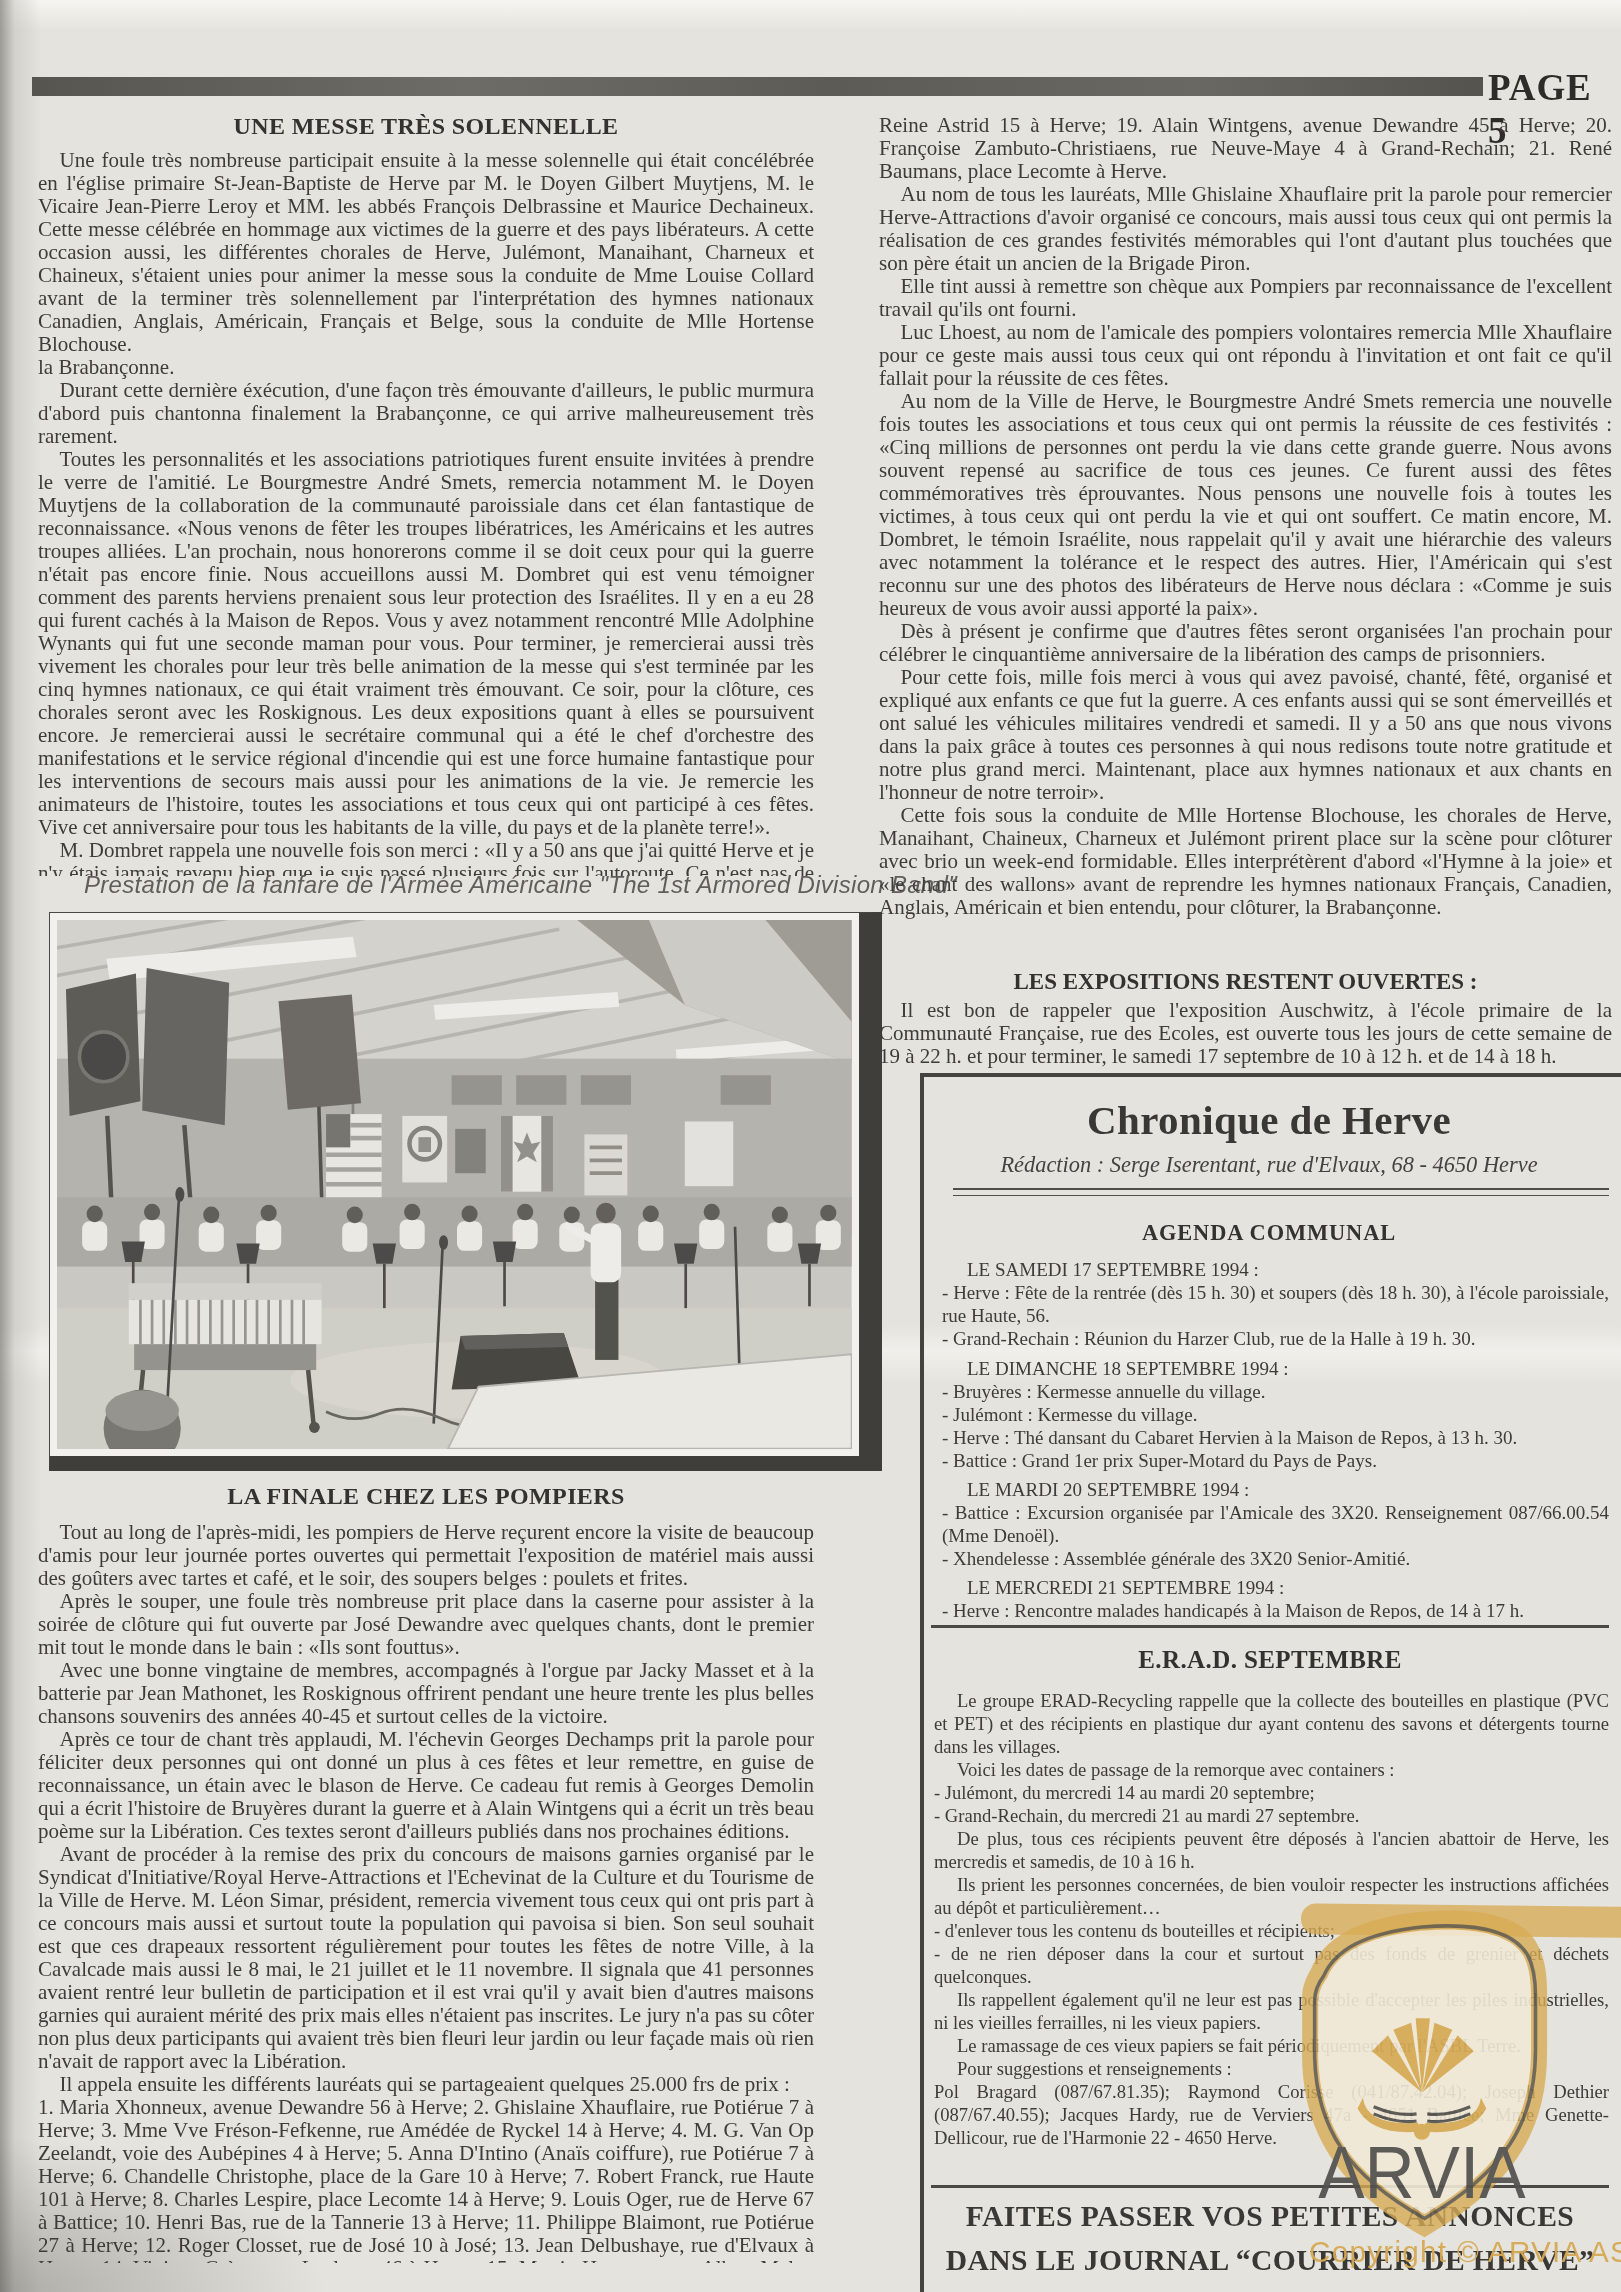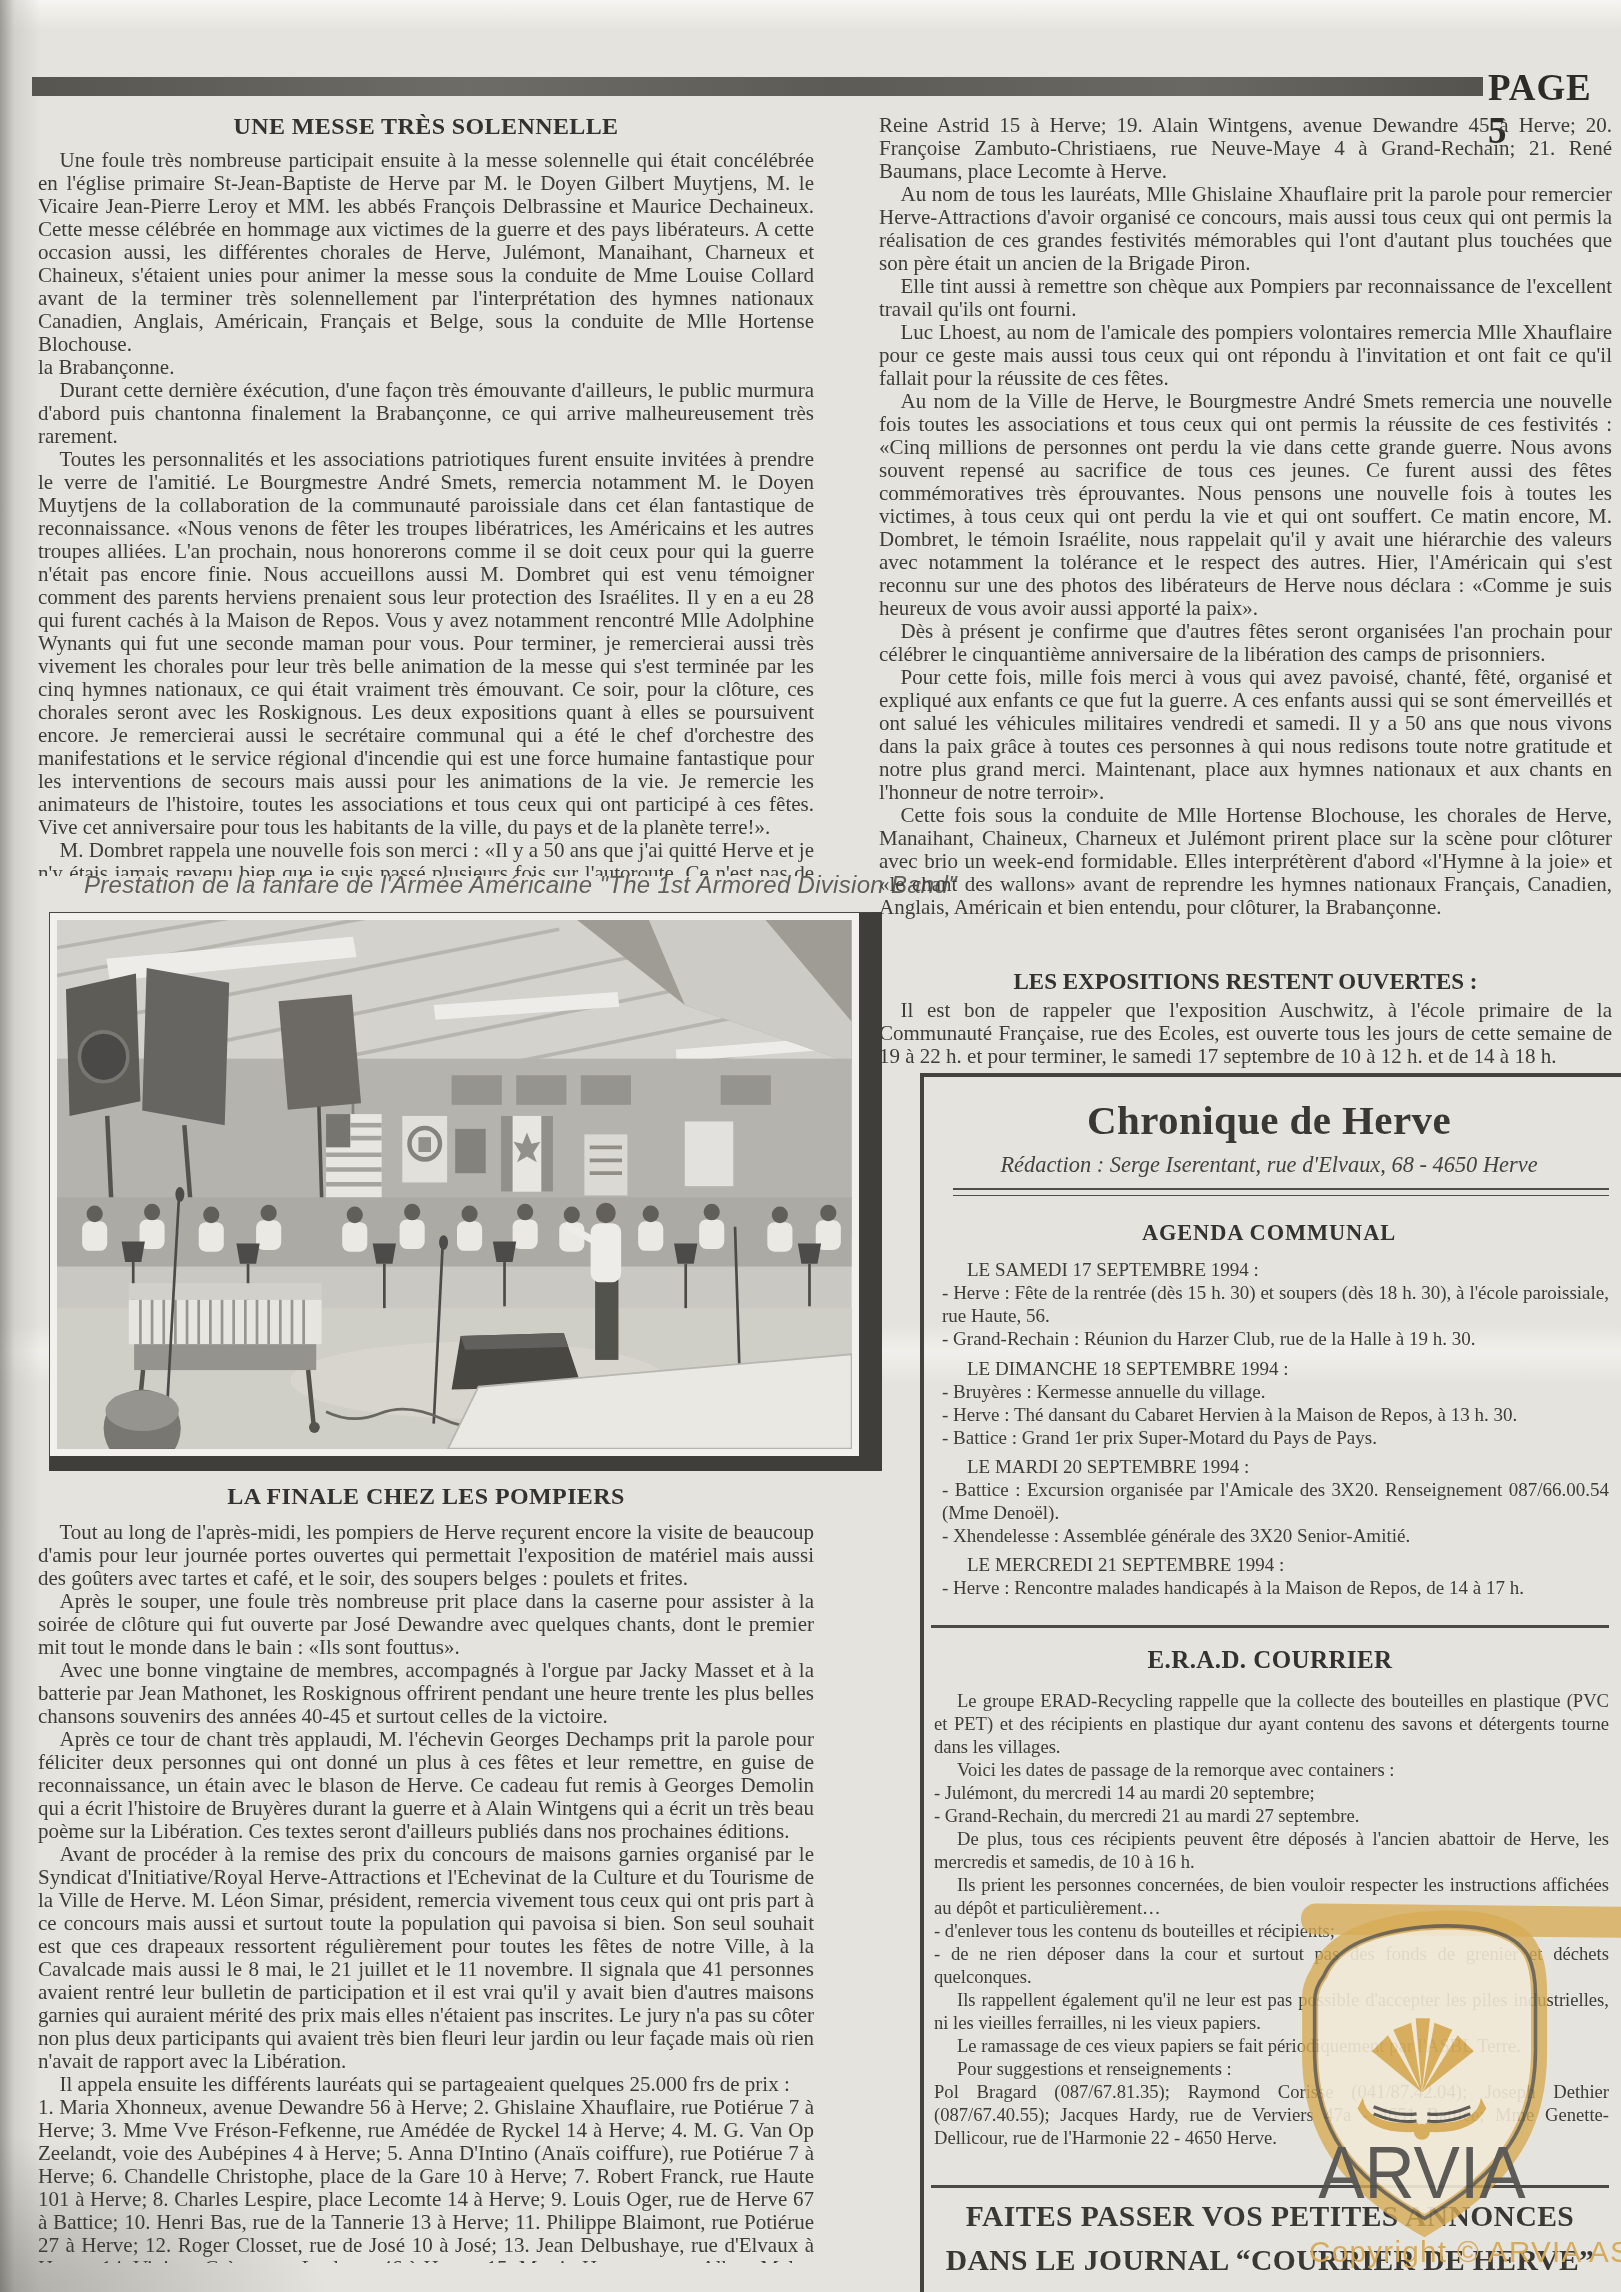--- a/index.html
+++ b/index.html
@@ -300,31 +300,32 @@
   <div class="abs chron-sub" style="left:931px;top:1152px;width:676px;">Rédaction : Serge Iserentant, rue d'Elvaux, 68 - 4650 Herve</div>
   <div class="abs dbl-rule" style="left:953px;top:1188px;width:656px;"></div>
 
   <div class="abs agenda-title" style="left:931px;top:1220px;width:676px;">AGENDA COMMUNAL</div>
   <div class="abs agenda clip" style="left:942px;top:1252px;width:667px;max-height:367px;">
     <div class="ag-date">LE SAMEDI 17 SEPTEMBRE 1994 :</div>
     <div class="ag-item">- Herve : Fête de la rentrée (dès 15 h. 30) et soupers (dès 18 h. 30), à l'école paroissiale, rue Haute, 56.</div>
     <div class="ag-item">- Grand-Rechain : Réunion du Harzer Club, rue de la Halle à 19 h. 30.</div>
     <div class="ag-date">LE DIMANCHE 18 SEPTEMBRE 1994 :</div>
     <div class="ag-item">- Bruyères : Kermesse annuelle du village.</div>
+    <div class="ag-item">- Julémont : Kermesse du village.</div>
     <div class="ag-item">- Herve : Thé dansant du Cabaret Hervien à la Maison de Repos, à 13 h. 30.</div>
     <div class="ag-item">- Battice : Grand 1er prix Super-Motard du Pays de Pays.</div>
     <div class="ag-date">LE MARDI 20 SEPTEMBRE 1994 :</div>
     <div class="ag-item">- Battice : Excursion organisée par l'Amicale des 3X20. Renseignement 087/66.00.54 (Mme Denoël).</div>
     <div class="ag-item">- Xhendelesse : Assemblée générale des 3X20 Senior-Amitié.</div>
     <div class="ag-date">LE MERCREDI 21 SEPTEMBRE 1994 :</div>
     <div class="ag-item">- Herve : Rencontre malades handicapés à la Maison de Repos, de 14 à 17 h.</div>
   </div>
 
   <div class="abs rule" style="left:931px;top:1625px;width:678px;"></div>
-  <div class="abs erad-title" style="left:931px;top:1646px;width:678px;">E.R.A.D. COURRIER</div>
+  <div class="abs erad-title" style="left:931px;top:1646px;width:678px;">E.R.A.D. SEPTEMBRE</div>
   <div class="abs erad clip" style="left:934px;top:1689px;width:675px;max-height:489px;">
     <p>Le groupe ERAD-Recycling rappelle que la collecte des bouteilles en plastique (PVC et PET) et des récipients en plastique dur ayant contenu des savons et détergents tourne dans les villages.</p>
     <p>Voici les dates de passage de la remorque avec containers :</p>
     <p class="noindent">- Julémont, du mercredi 14 au mardi 20 septembre;</p>
     <p class="noindent">- Grand-Rechain, du mercredi 21 au mardi 27 septembre.</p>
     <p>De plus, tous ces récipients peuvent être déposés à l'ancien abattoir de Herve, les mercredis et samedis, de 10 à 16 h.</p>
     <p>Ils prient les personnes concernées, de bien vouloir respecter les instructions affichées au dépôt et particulièrement…</p>
     <p class="noindent"><span>- d'enlever tous les contenu ds bouteilles </span><span>et récipients;</span></p>
     <p class="noindent">- de ne rien déposer dans la cour et surtout pas des fonds de grenier et déchets quelconques.</p>
     <p>Ils rappellent également qu'il ne leur est pas possible d'accepter les piles industrielles, ni les vieilles ferrailles, ni les vieux papiers.</p>

